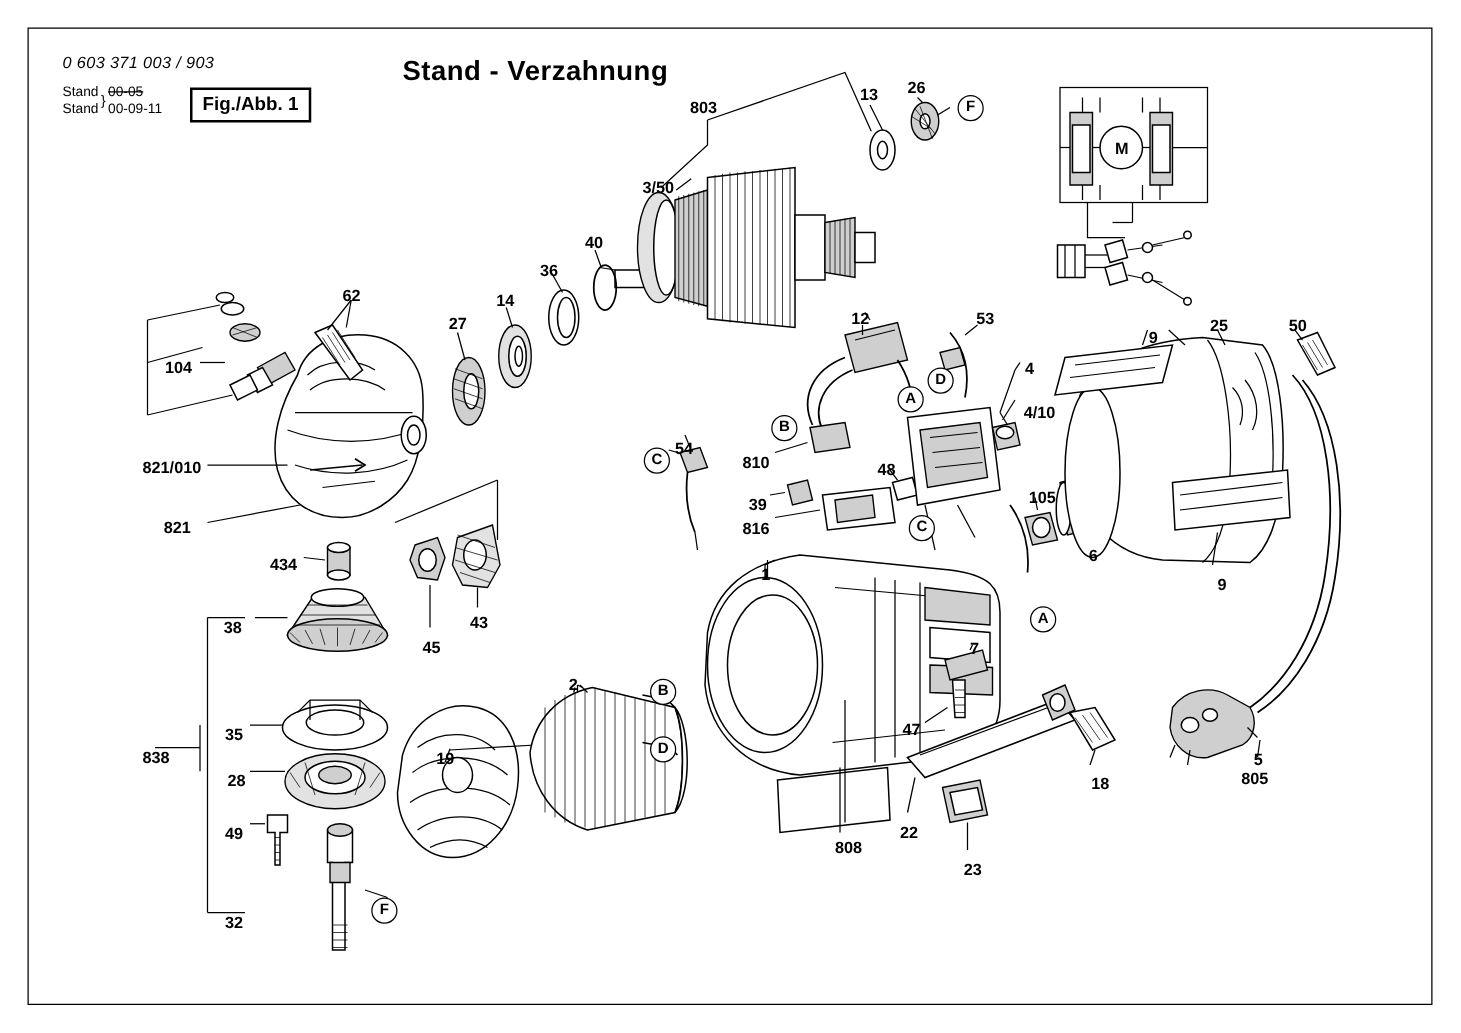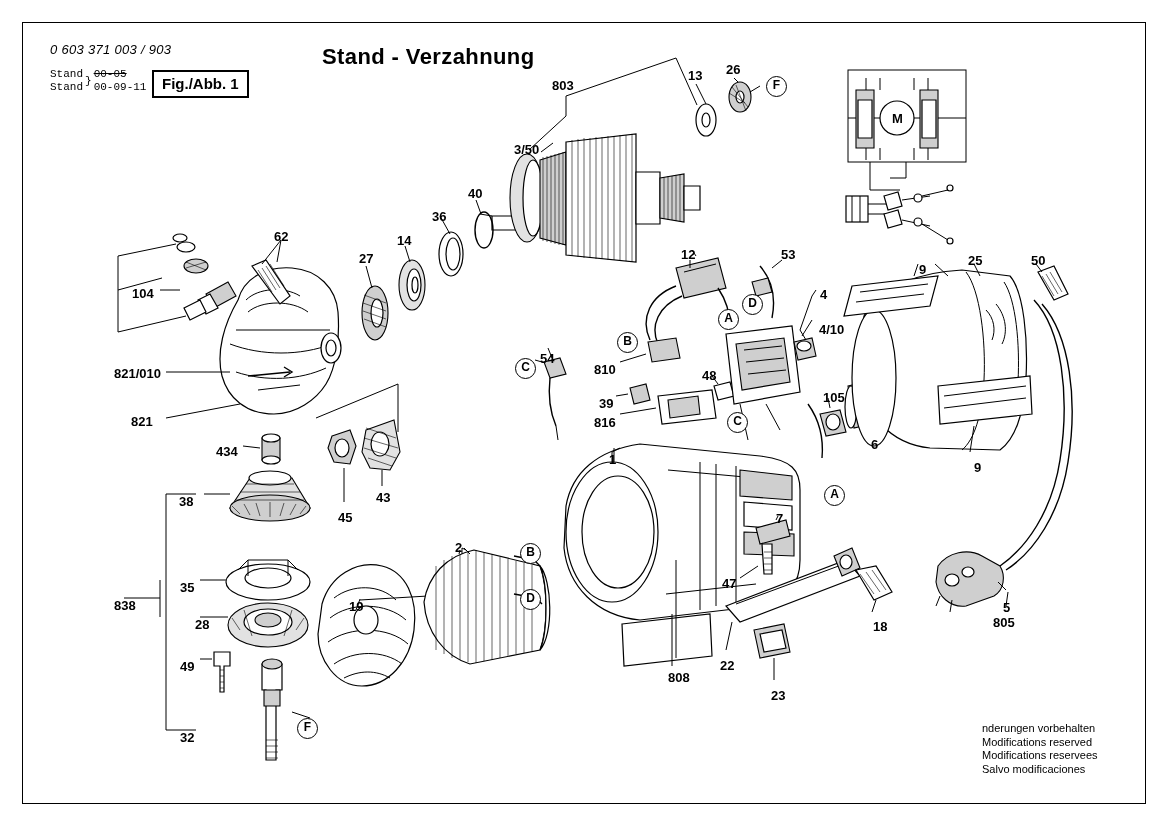--- a/index.html
+++ b/index.html
@@ -34,21 +34,20 @@
     font-size: 13px;
     letter-spacing: 0.3px;
     font-style: italic;
   }
   .stand-block {
     position: absolute;
     left: 50px;
     top: 68px;
     font-size: 11px;
     line-height: 13px;
-    font-family: Liberation Mono, monospace;
   }
   .stand-block table { border-collapse: collapse; }
   .stand-block td { padding: 0 2px 0 0; font-size: 11px; }
   .brace {
     font-size: 15px;
     line-height: 11px;
   }
   .strike {
     text-decoration: line-through;
   }
@@ -130,24 +129,20 @@
       <tr>
         <td>Stand</td>
         <td>00-09-11</td>
       </tr>
     </tbody>
       </table>
   </div>
 
   <div class="figbox">Fig./Abb. 1</div>
   <div class="title">Stand - Verzahnung</div>
-  <div class="footer">nderungen vorbehalten
-Modifications reserved
-Modifications reservees
-Salvo modificaciones</div>
 
   <svg class="art" viewBox="0 0 1169 826">
 
     <g>
 
       <path class="fillw" d="M492 216 L516 216 L516 230 L492 230 Z"></path>
 
       <ellipse class="fillg" cx="527" cy="198" rx="17" ry="44"></ellipse>
       <ellipse class="fillw" cx="533" cy="198" rx="10" ry="38"></ellipse>
 
@@ -641,21 +636,21 @@
   <div class="lbl" style="left:274px;top:229px">62</div>
   <div class="lbl" style="left:132px;top:286px">104</div>
   <div class="lbl" style="left:114px;top:366px">821/010</div>
   <div class="lbl" style="left:131px;top:414px">821</div>
   <div class="lbl" style="left:216px;top:444px">434</div>
   <div class="lbl" style="left:179px;top:494px">38</div>
   <div class="lbl" style="left:338px;top:510px">45</div>
   <div class="lbl" style="left:376px;top:490px">43</div>
   <div class="lbl" style="left:180px;top:580px">35</div>
   <div class="lbl" style="left:114px;top:598px">838</div>
-  <div class="lbl" style="left:195px;top:617px">28</div>
+  <div class="lbl" style="left:182px;top:617px">28</div>
   <div class="lbl" style="left:180px;top:659px">49</div>
   <div class="lbl" style="left:180px;top:730px">32</div>
   <div class="circ" style="left:297px;top:718px">F</div>
   <div class="lbl" style="left:349px;top:599px">19</div>
   <div class="lbl" style="left:455px;top:540px">2</div>
   <div class="circ" style="left:520px;top:543px">B</div>
   <div class="circ" style="left:520px;top:589px">D</div>
   <div class="circ" style="left:515px;top:358px">C</div>
   <div class="lbl" style="left:540px;top:351px">54</div>
   <div class="lbl" style="left:609px;top:452px">1</div>

